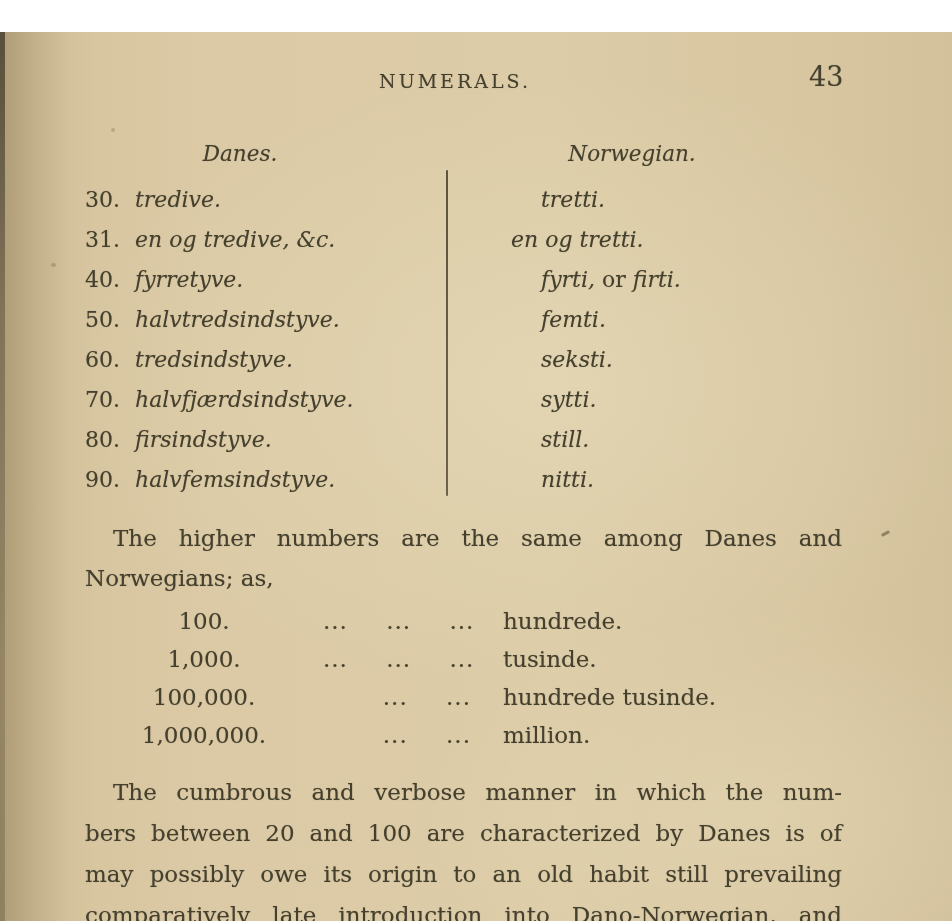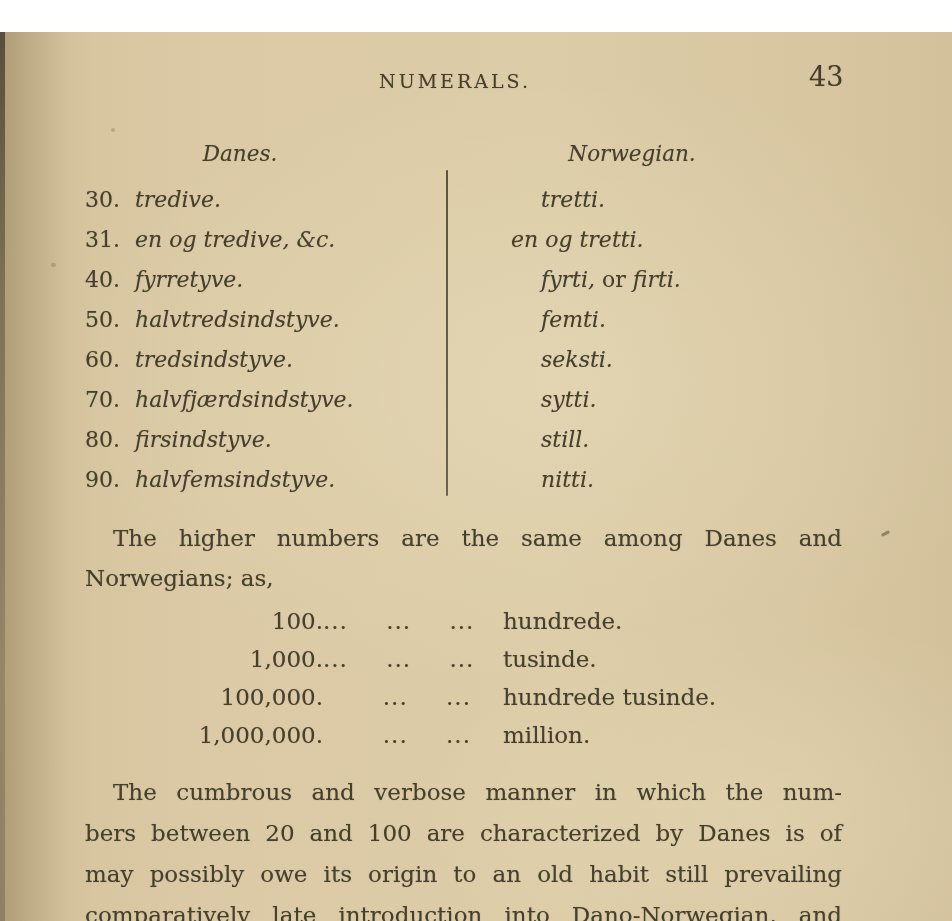--- a/index.html
+++ b/index.html
@@ -47,21 +47,21 @@
   .trow:nth-child(2) .cell-no { padding-left: 64px; text-align: center; }
   .rm { font-style: normal; }
   .para { position: absolute; left: 85px; width: 757px; font-size: 23px; }
   .para1 { top: 486px; line-height: 40px; }
   .para2 { top: 740px; line-height: 41px; }
   .pline { text-align: justify; text-align-last: justify; }
   .pline.first { text-indent: 28px; }
   .pline.lastline { text-align-last: left; }
   .biglist { position: absolute; top: 570px; left: 85px; }
   .brow { display: flex; height: 38px; align-items: baseline; font-size: 23px; line-height: 38px; }
-  .bnum { width: 238px; text-align: right; white-space: pre; }
+  .bnum { width: 238px; text-align: center; white-space: pre; }
   .bdots { width: 148px; text-align: right; word-spacing: 30px; letter-spacing: 1px; white-space: pre; }
   .bword { margin-left: 32px; white-space: nowrap; }
   .speck { position: absolute; background: rgba(90,80,58,0.55); border-radius: 50%; }
   .speck.s1 { left: 881px; top: 500px; width: 9px; height: 3px; transform: rotate(-28deg); border-radius: 2px; background: rgba(98,88,62,0.6); }
   .speck.s2 { left: 51px; top: 231px; width: 5px; height: 4px; opacity: 0.5; }
   .speck.s3 { left: 111px; top: 96px; width: 4px; height: 4px; opacity: 0.45; }
 </style>
 </head>
 <body>
 

